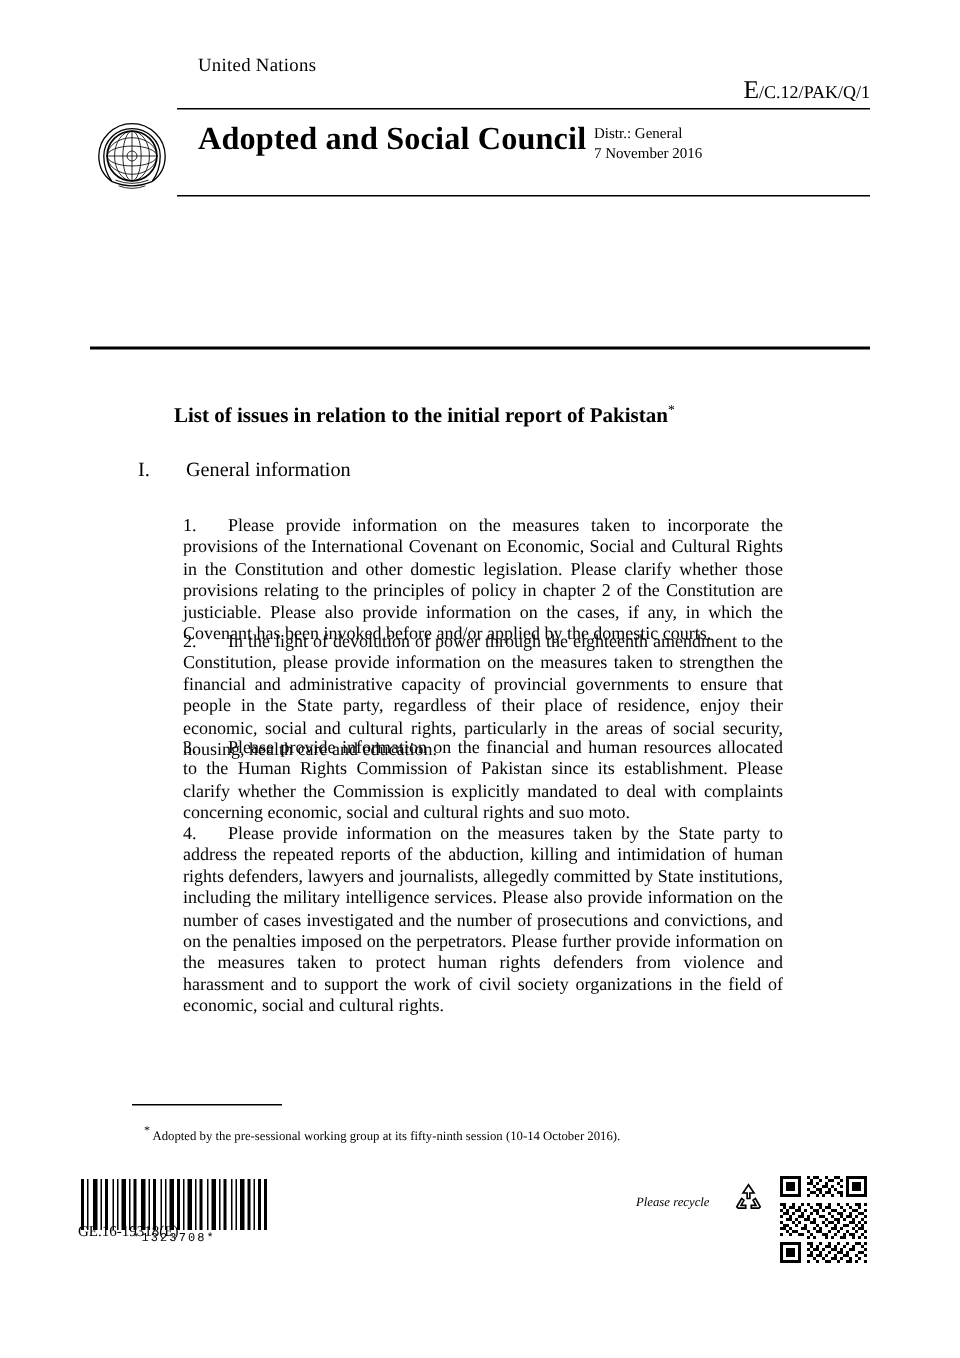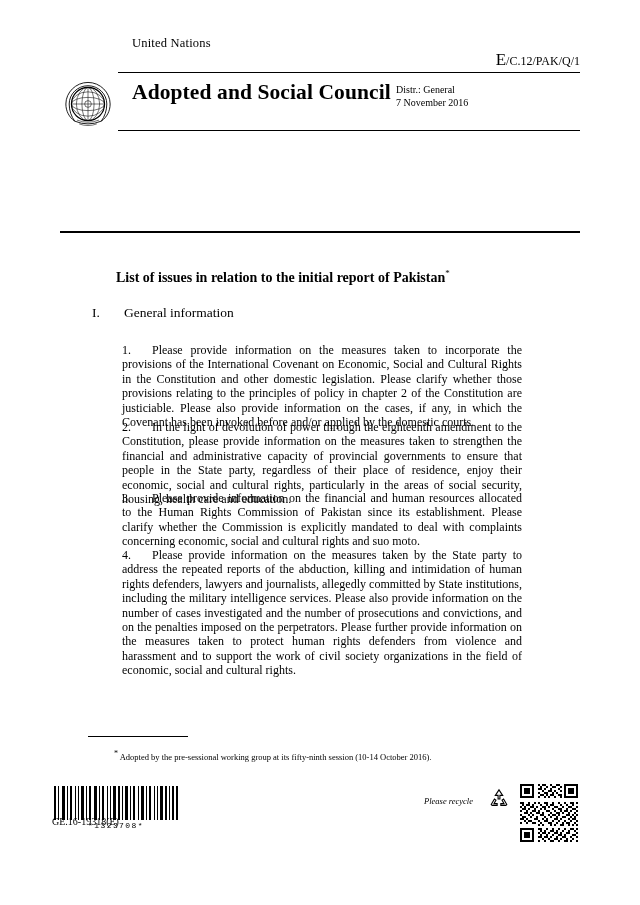--- a/index.html
+++ b/index.html
@@ -148,21 +148,21 @@
   .fn-rule {
     position: absolute;
     left: 88px;
     top: 736px;
     width: 100px;
     height: 1px;
     background: #000;
   }
   .footnote {
     position: absolute;
-    left: 114px;
+    left: 96px;
     top: 748px;
     width: 420px;
     font-size: 8.5px;
     line-height: 12px;
   }
   .footnote sup { font-size: 8px; }
 
   
   .job-number {
     position: absolute;

